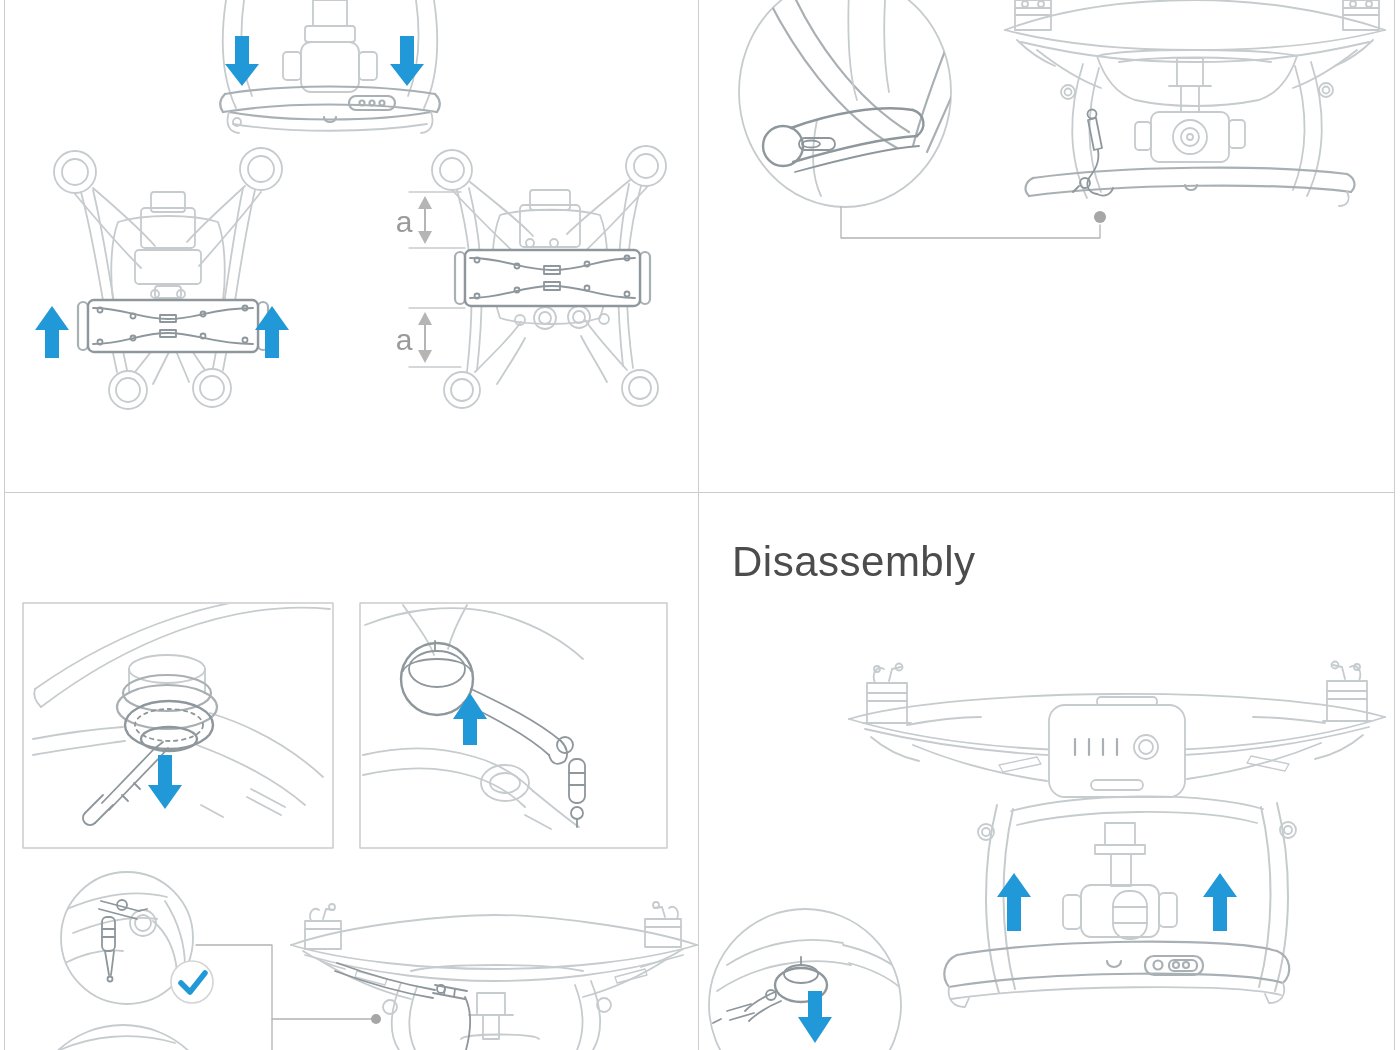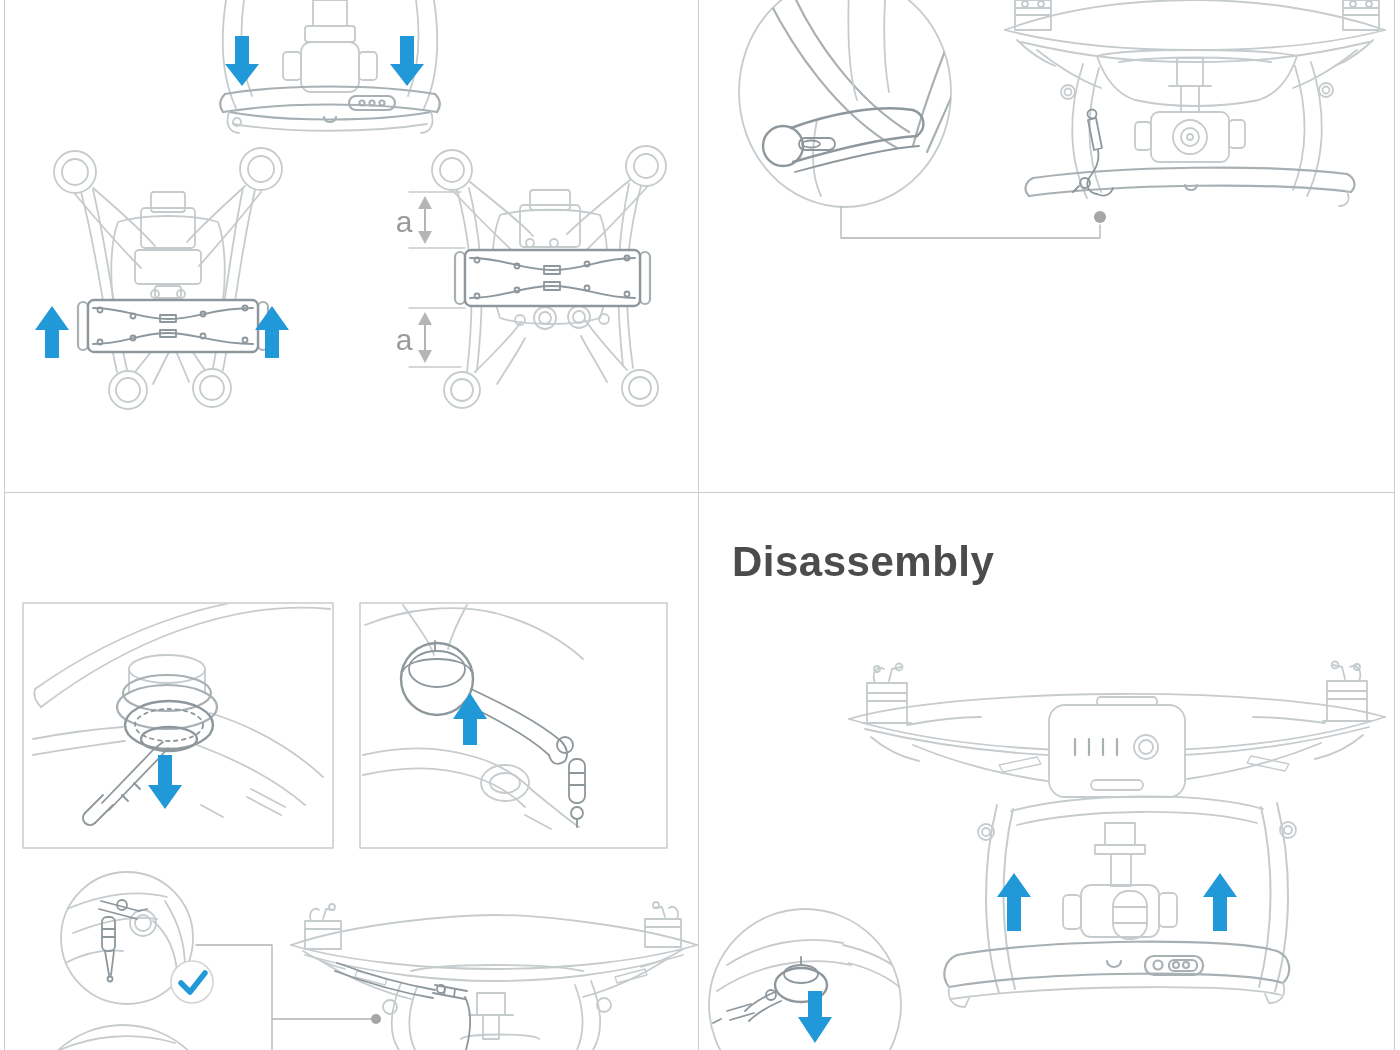--- a/index.html
+++ b/index.html
@@ -34,21 +34,21 @@
   .stroke-blue{stroke:var(--accent-blue);}
   .conn{stroke:var(--connector);stroke-width:1.3;}
   .dotf{fill:var(--dot);stroke:none;}
   .boxb{stroke:var(--panel-border);stroke-width:1.5;}
   .dim{stroke:var(--dim);stroke-width:2;}
   .dimf{fill:var(--dim);stroke:none;}
   .dim-label{fill:var(--dim-text);stroke:none;font:30px "Liberation Sans",sans-serif;}
   .chk{stroke:#d4d4d4;stroke-width:1.6;fill:#ffffff;}
 
   .heading{position:absolute;left:33px;top:46px;font-size:42px;line-height:1.1;
-           color:var(--heading-text);font-weight:700;letter-spacing:0.5px;}
+           color:var(--heading-text);font-weight:400;letter-spacing:0.5px;}
 </style>
 </head>
 <body>
 
 <div class="page">
 
   <div class="vline" style="left:4px"></div>
   <div class="vline" style="left:698px"></div>
   <div class="vline" style="left:1394px"></div>
   <div class="hline" style="top:492px"></div>

